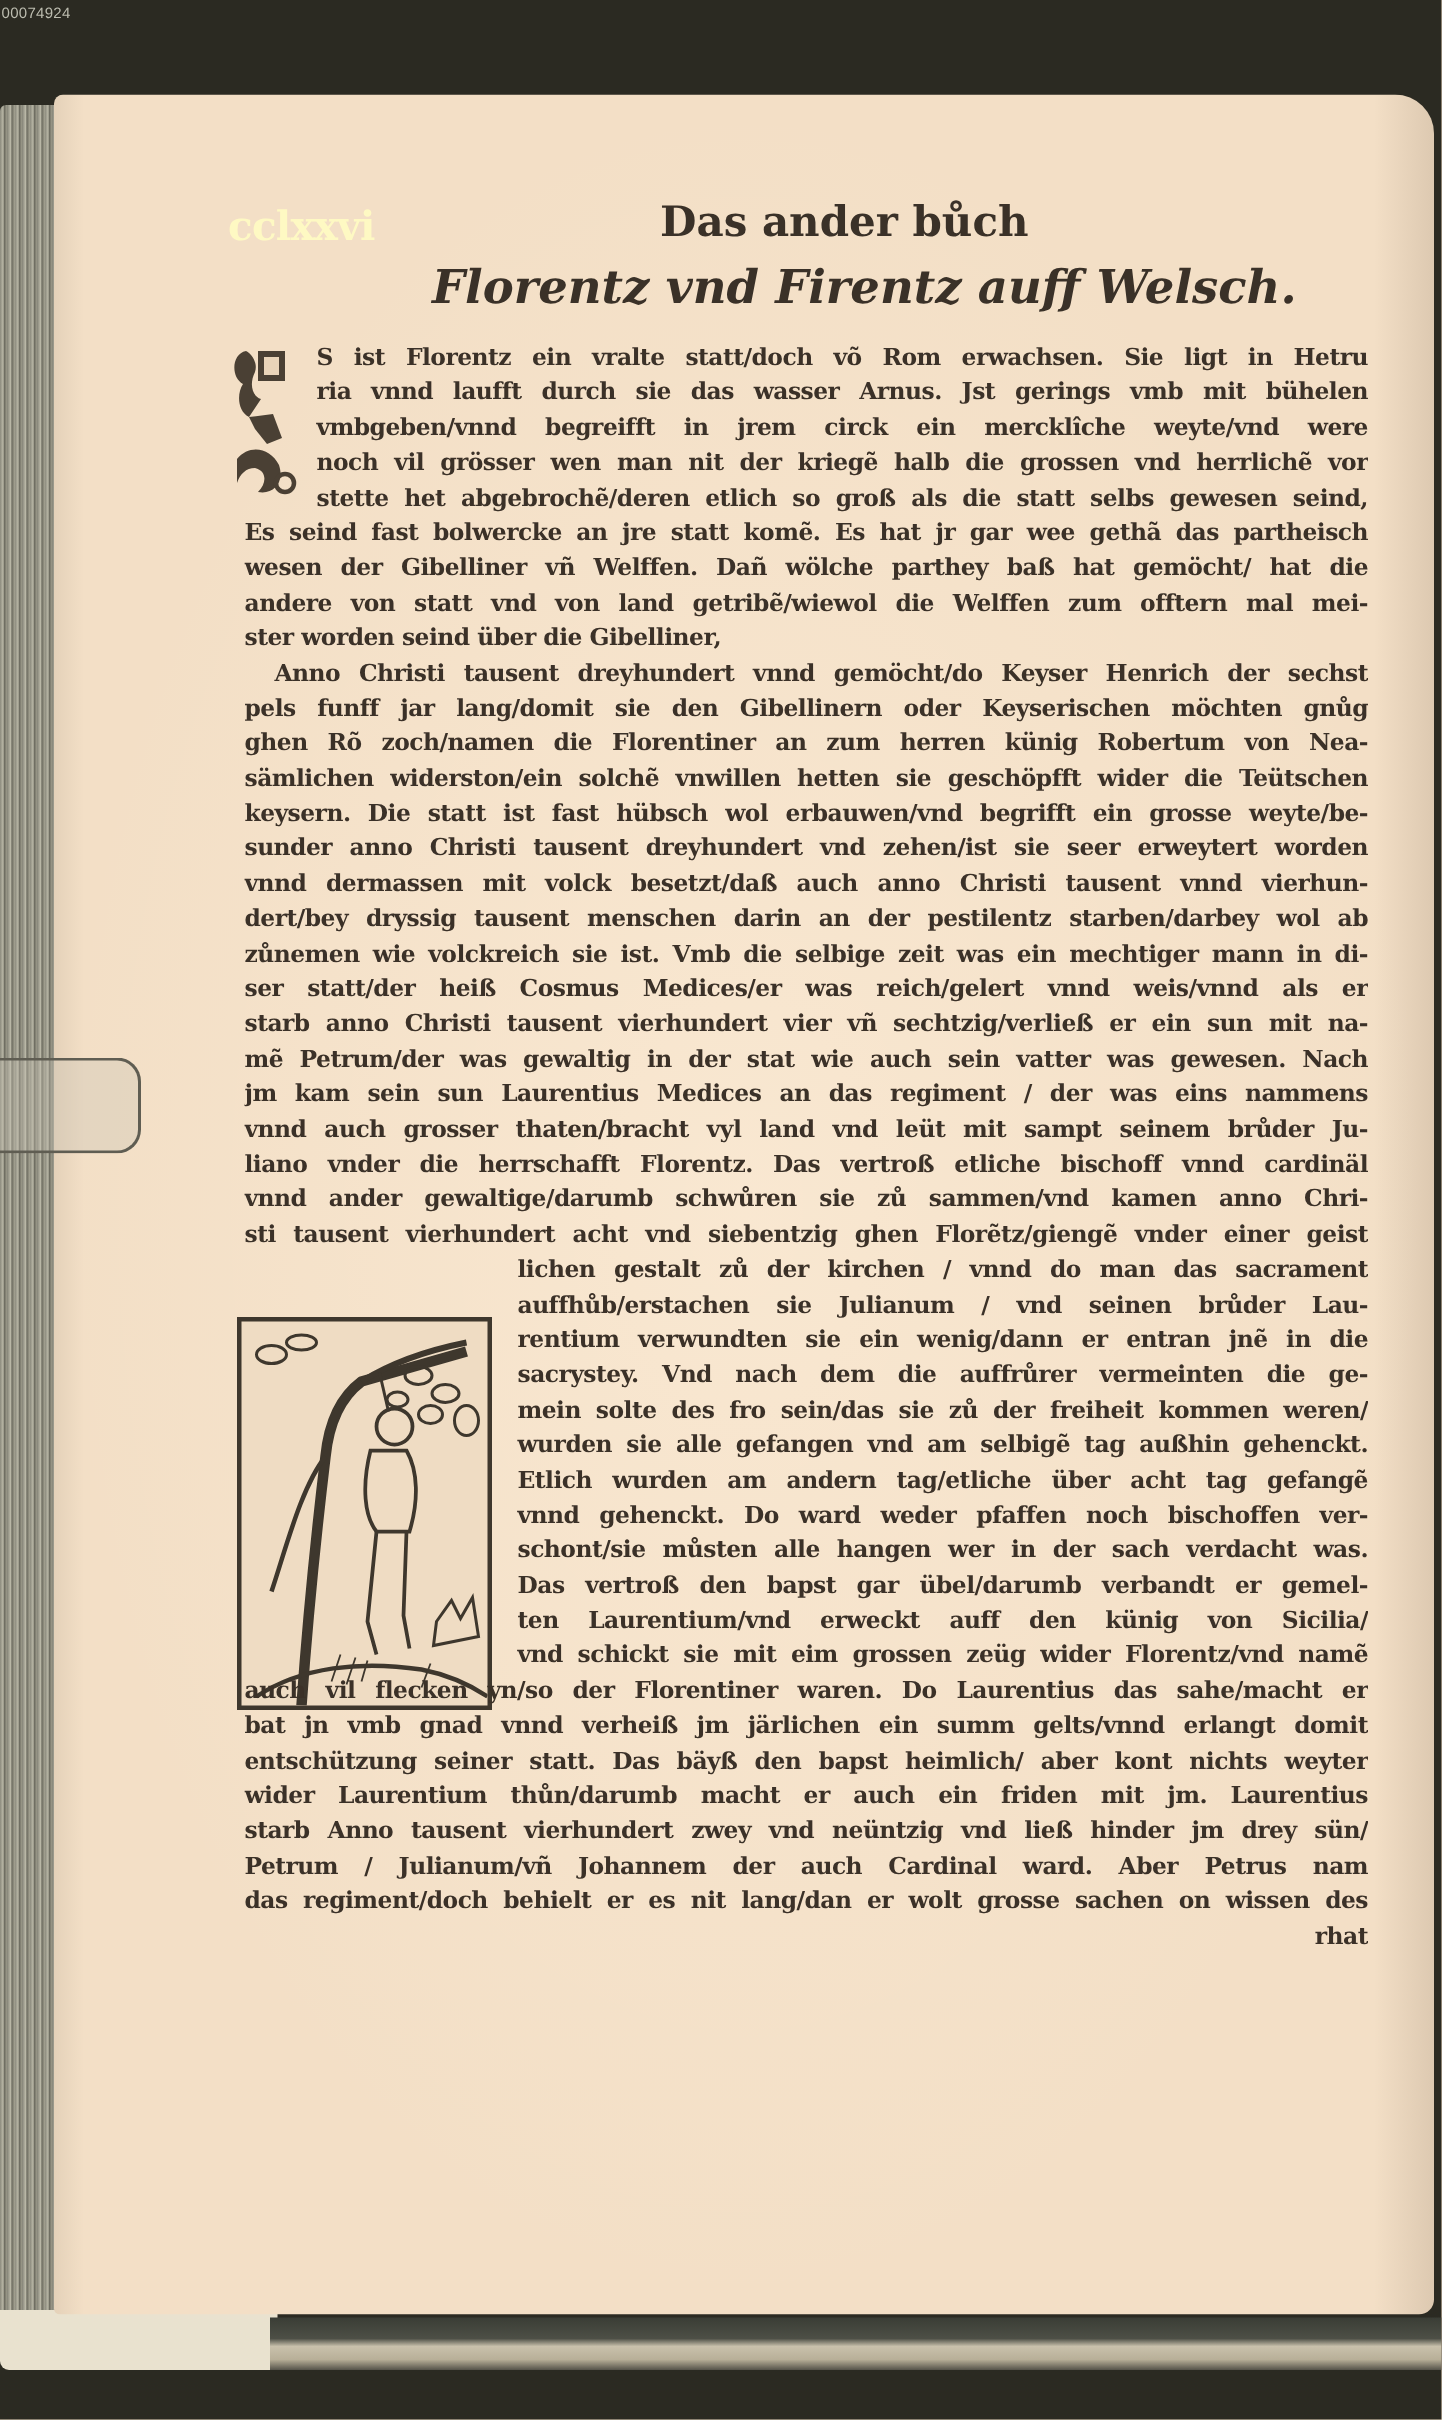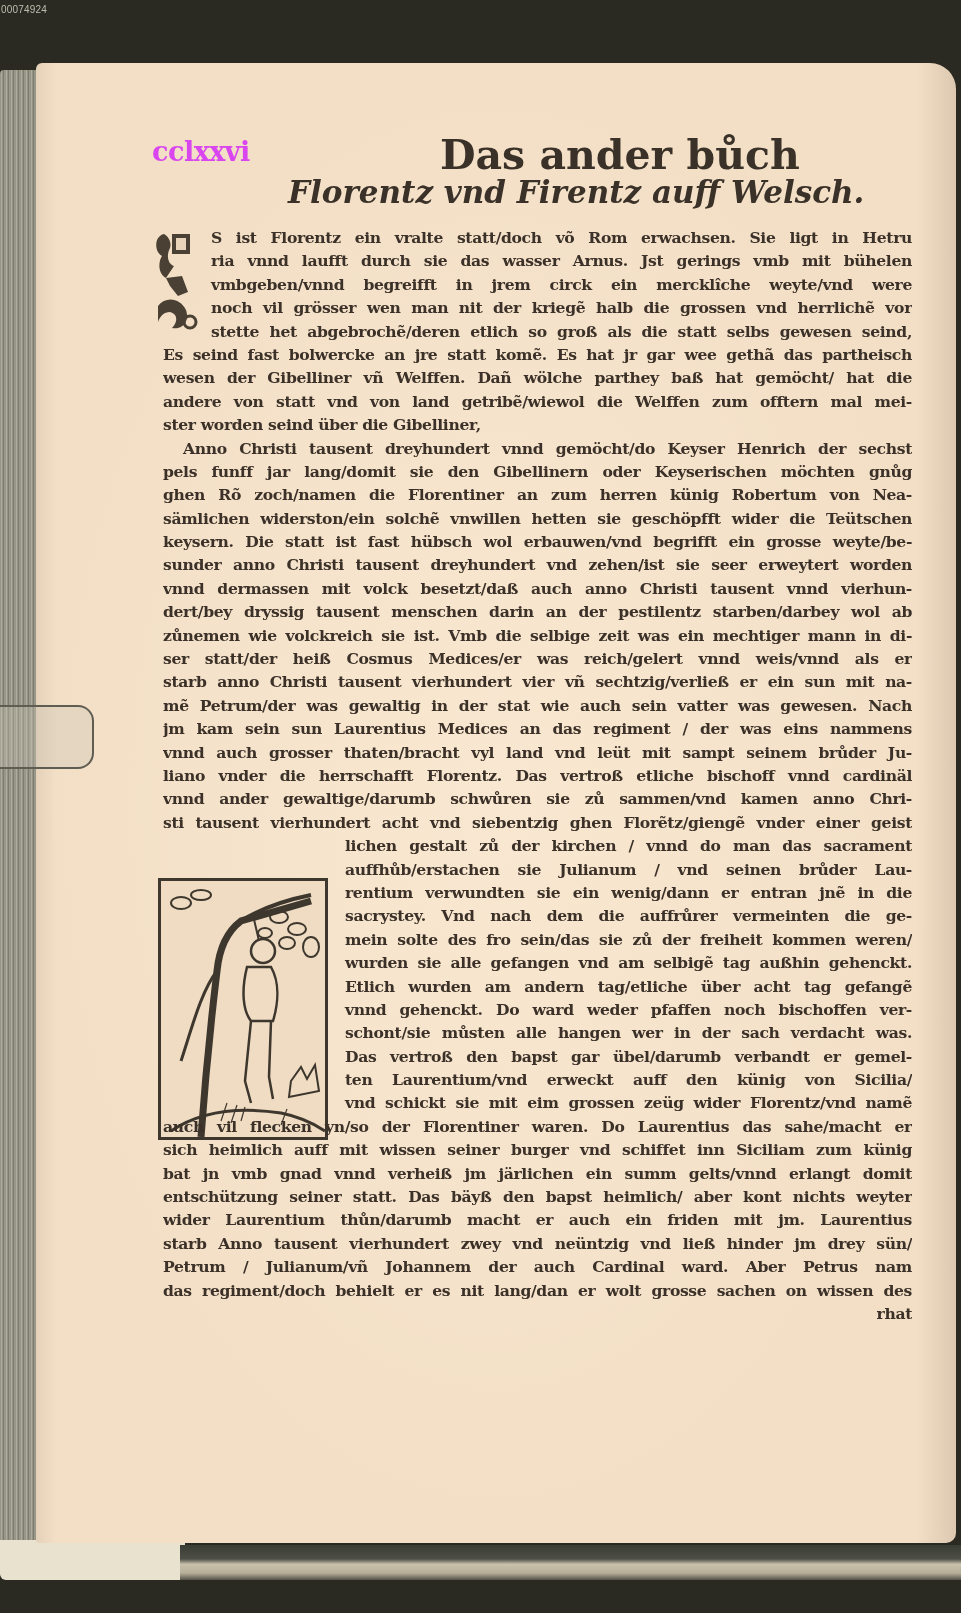--- a/index.html
+++ b/index.html
@@ -73,30 +73,30 @@
         linear-gradient(90deg, rgba(120,110,90,0.12) 0px, rgba(0,0,0,0) 20px, rgba(0,0,0,0) 880px, rgba(120,100,80,0.18) 920px);
       border-radius: 6px 26px 10px 4px;
     }
     .folio {
       position: absolute;
       left: 152px;
       top: 136px;
       font-family: "DejaVu Serif", serif;
       font-weight: bold;
       font-size: 27px;
-      color: #d946ef;
+      color: #fef9c3;
       letter-spacing: -0.5px;
     }
     .running-head {
       position: absolute;
       left: 440px;
       top: 131px;
       font-family: "DejaVu Serif", serif;
       font-weight: bold;
-      font-size: 41px;
+      font-size: 28px;
       color: #3a3128;
     }
     .chapter-title {
       position: absolute;
       left: 288px;
       top: 174px;
       font-family: "DejaVu Serif", serif;
       font-weight: bold;
       font-style: italic;
       font-size: 31px;
@@ -242,21 +242,20 @@
   <div class="line indent-wood">sacrystey.   Vnd nach dem die auffrůrer vermeinten die ge-</div>
   <div class="line indent-wood">mein solte des fro sein/das sie zů der freiheit kommen weren/</div>
   <div class="line indent-wood">wurden sie alle gefangen vnd am selbigẽ tag außhin gehenckt.</div>
   <div class="line indent-wood">Etlich wurden am andern tag/etliche über acht tag gefangẽ</div>
   <div class="line indent-wood">vnnd gehenckt.   Do ward weder pfaffen noch bischoffen ver-</div>
   <div class="line indent-wood">schont/sie můsten alle hangen wer in der sach verdacht was.</div>
   <div class="line indent-wood">Das vertroß den bapst gar übel/darumb verbandt er gemel-</div>
   <div class="line indent-wood">ten Laurentium/vnd erweckt auff den künig von Sicilia/</div>
   <div class="line indent-wood">vnd schickt sie mit eim grossen zeüg wider Florentz/vnd namẽ</div>
   <div class="line">auch vil flecken yn/so der Florentiner waren. Do Laurentius das sahe/macht er</div>
-  <div class="line">sich heimlich auff mit wissen seiner burger vnd schiffet inn Siciliam zum künig</div>
   <div class="line">bat jn vmb gnad vnnd verheiß jm järlichen ein summ gelts/vnnd erlangt domit</div>
   <div class="line">entschützung seiner statt. Das bäyß den bapst heimlich/ aber kont nichts weyter</div>
   <div class="line">wider Laurentium thůn/darumb macht er auch ein friden mit jm. Laurentius</div>
   <div class="line">starb Anno tausent vierhundert zwey vnd neüntzig vnd ließ hinder jm drey sün/</div>
   <div class="line">Petrum / Julianum/vñ Johannem der auch Cardinal ward. Aber Petrus nam</div>
   <div class="line">das regiment/doch behielt er es nit lang/dan er wolt grosse sachen on wissen des</div>
   <div class="line right">rhat</div>
 </div>
 
 </body></html>

